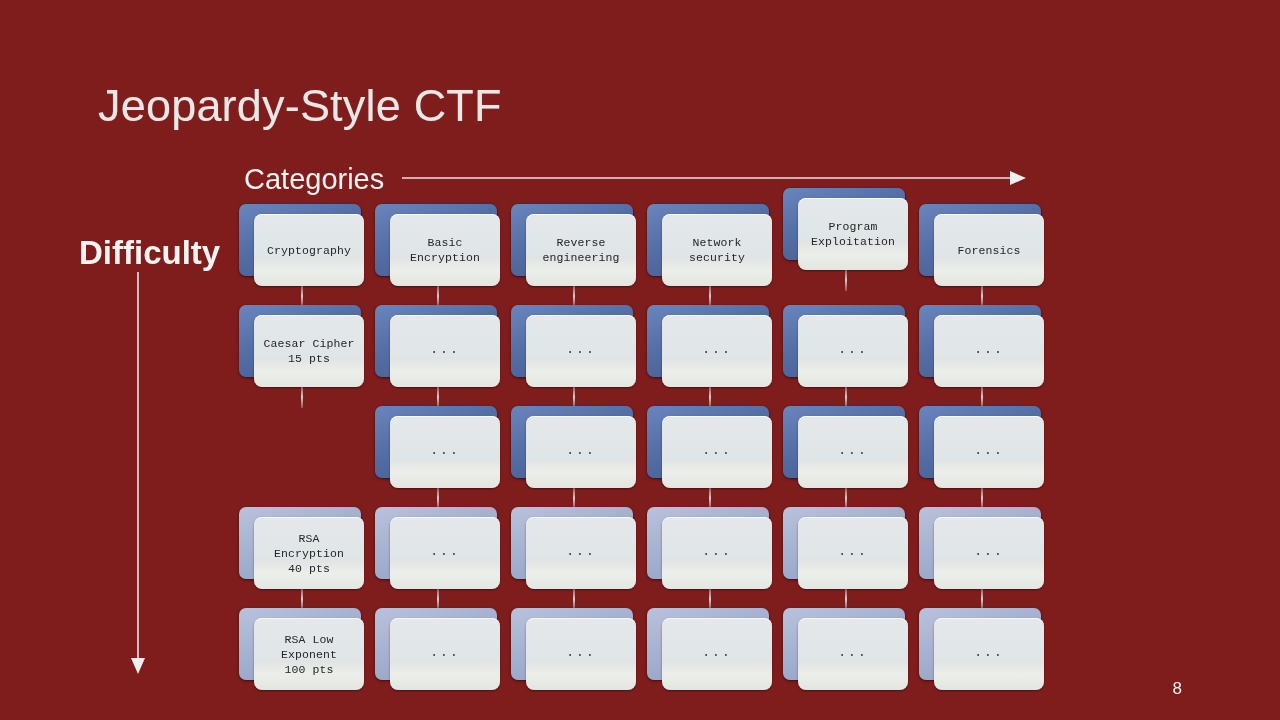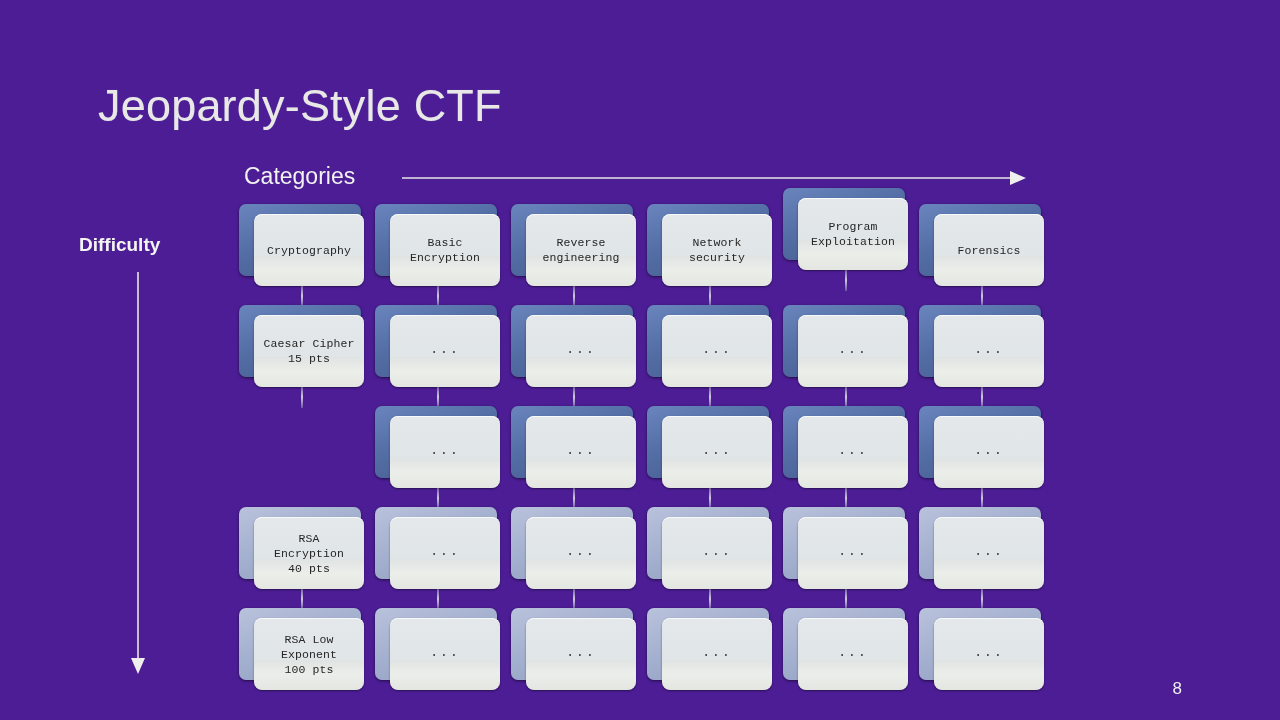--- a/index.html
+++ b/index.html
@@ -8,21 +8,21 @@
     padding: 0;
     background: #000;
   }
   body {
     font-family: "Liberation Sans", sans-serif;
   }
   #slide {
     position: relative;
     width: 1280px;
     height: 720px;
-    background: #4c1d95;
+    background: #7f1d1d;
     overflow: hidden;
   }
 
   
   #title {
     position: absolute;
     left: 98px;
     top: 80px;
     font-size: 45px;
     font-weight: 300;
@@ -30,30 +30,30 @@
     color: #e8e8e6;
     white-space: nowrap;
     text-shadow: 0 0 1px rgba(255,255,255,0.25);
   }
 
   
   #categories-label {
     position: absolute;
     left: 244px;
     top: 163px;
-    font-size: 23px;
+    font-size: 29px;
     font-weight: 400;
     color: #f2f2f0;
     white-space: nowrap;
   }
   #difficulty-label {
     position: absolute;
     left: 79px;
     top: 234px;
-    font-size: 19px;
+    font-size: 33px;
     font-weight: 700;
     color: #f4f4f2;
     white-space: nowrap;
   }
 
   
   .axis-arrow { position: absolute; }
   #categories-arrow {
     left: 402px;
     top: 160px;

